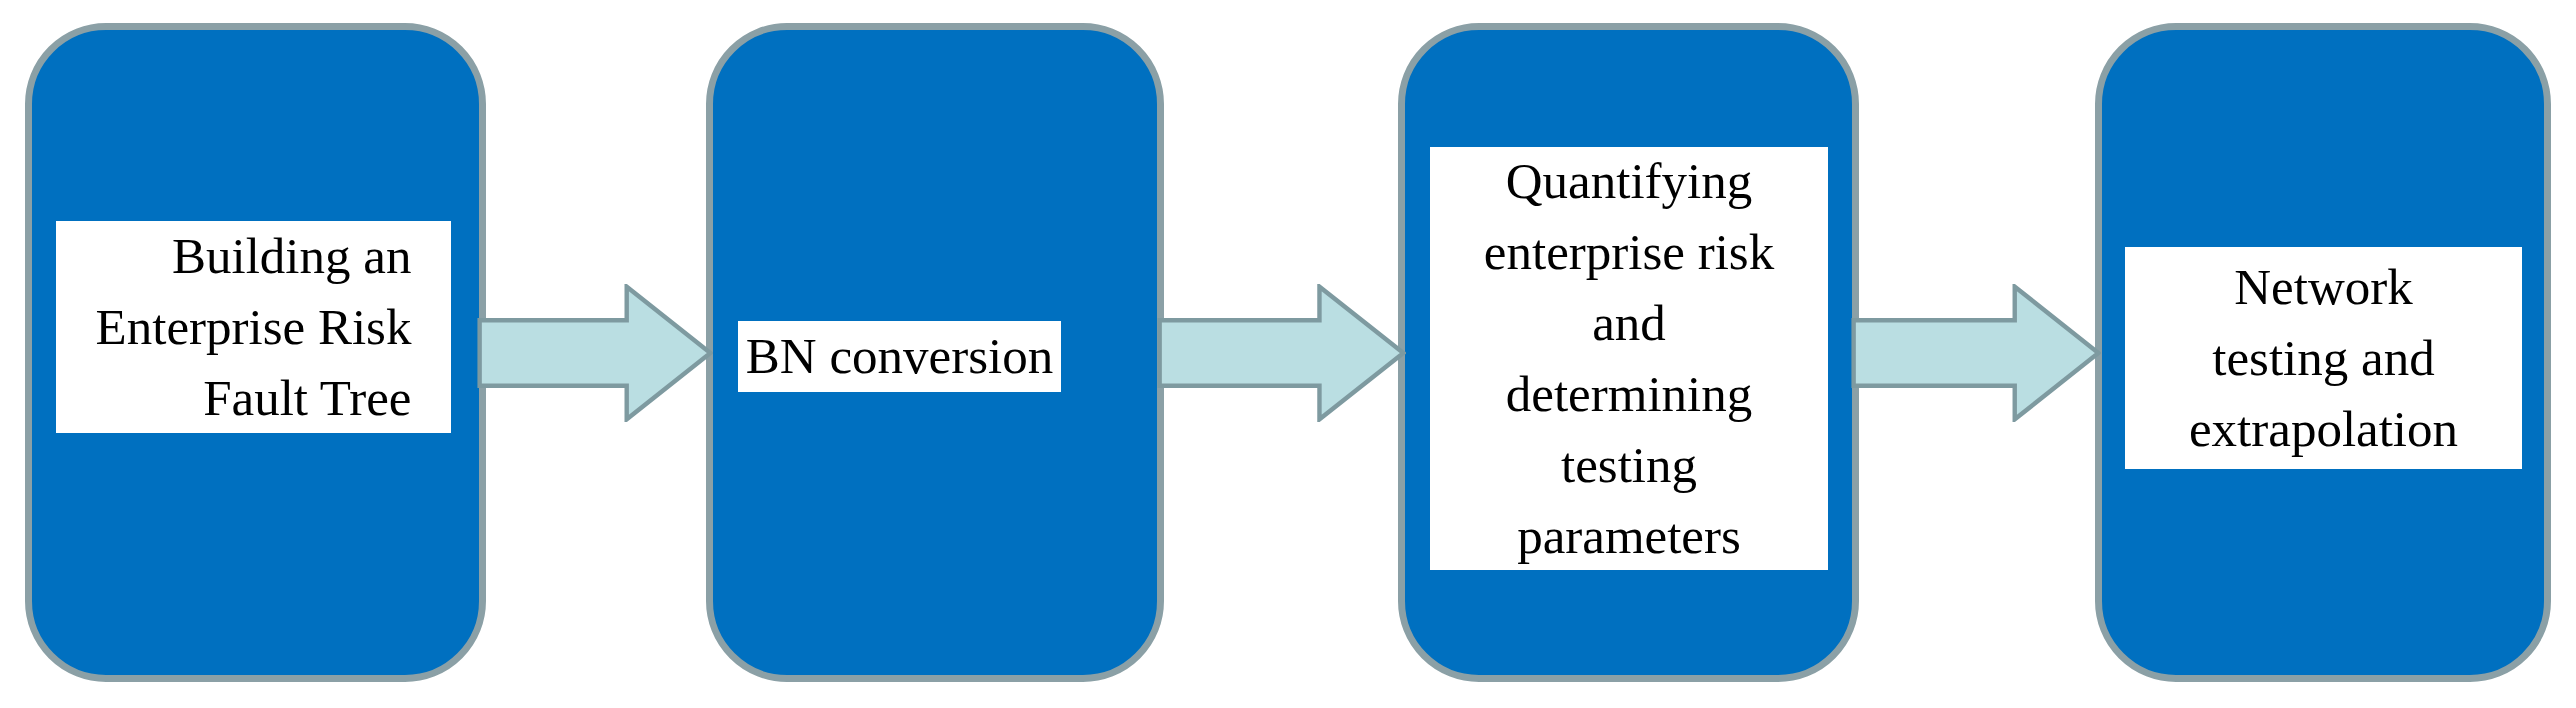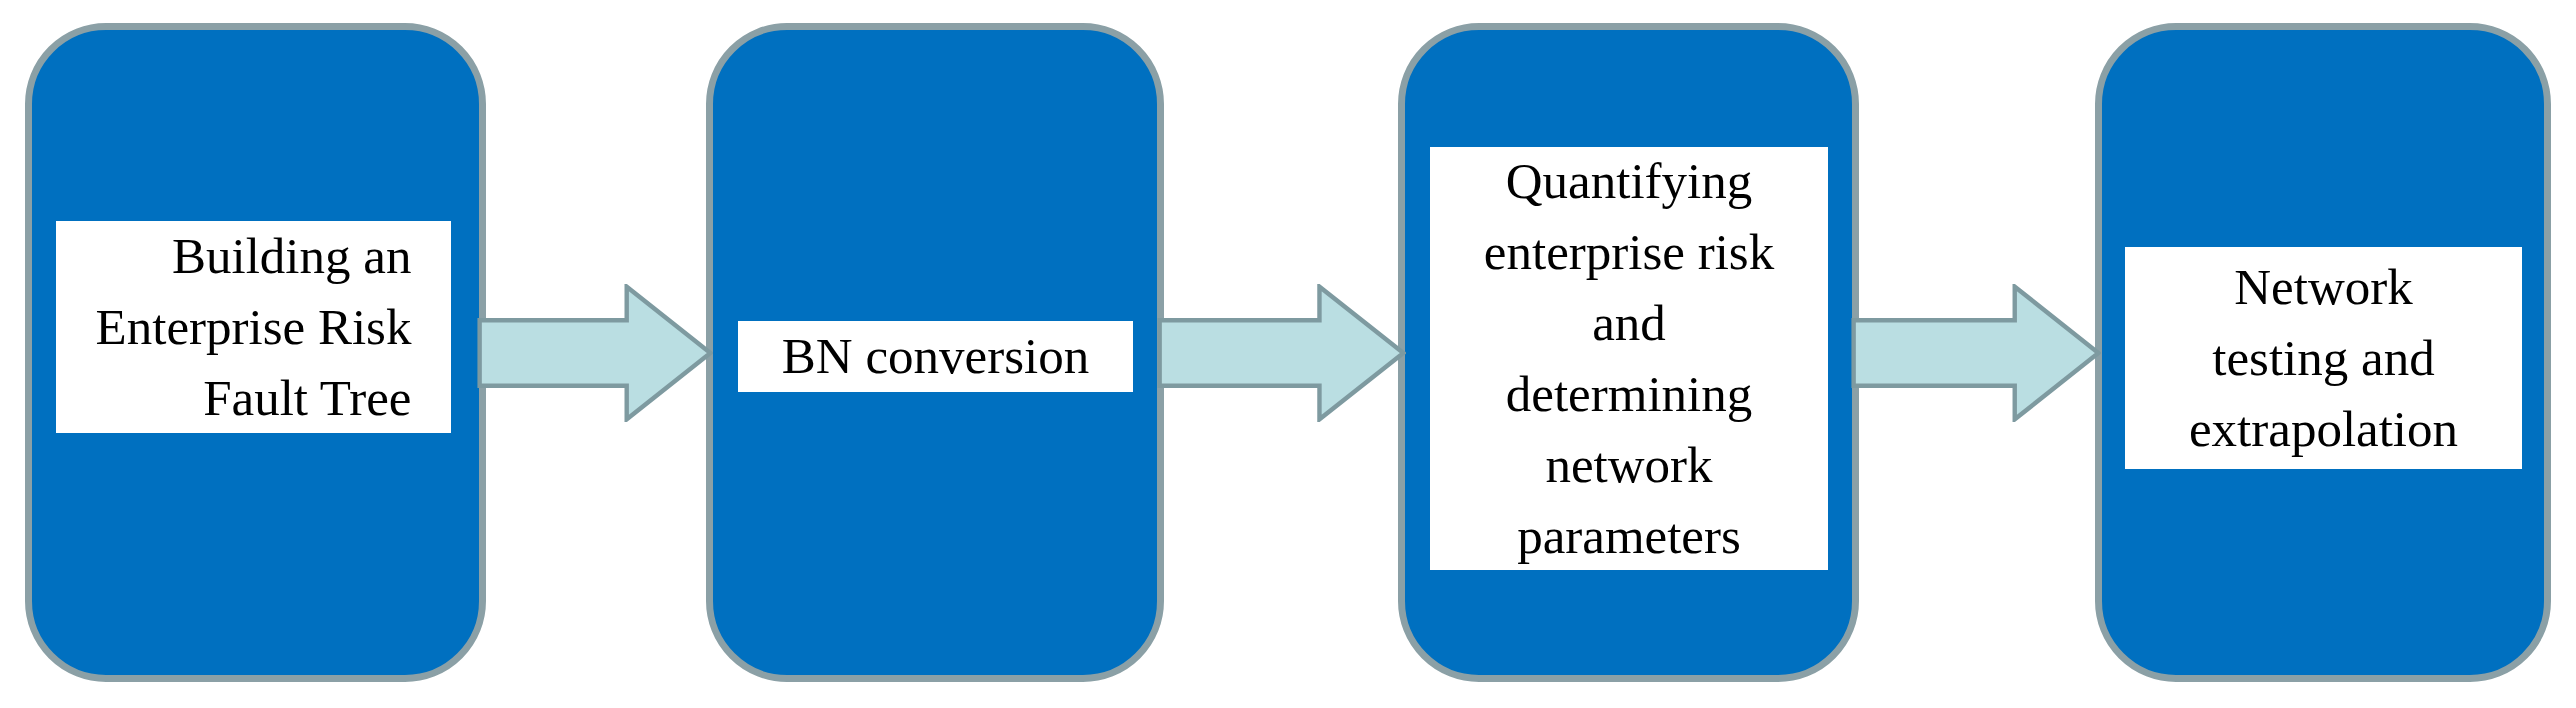--- a/index.html
+++ b/index.html
@@ -36,21 +36,21 @@
     font-size: 51px;
     line-height: 71px;
     text-align: center;
     white-space: pre-line;
     display: flex;
     align-items: center;
     justify-content: center;
     box-sizing: border-box;
   }
   .label-1 { left: 56px;   top: 221px; width: 395px; height: 212px; text-align: right; }
-  .label-2 { left: 738px;  top: 321px; width: 395px; height: 71px;  }
+  .label-2 { left: 738px;  top: 321px; width: 323px; height: 71px;  }
   .label-3 { left: 1430px; top: 147px; width: 398px; height: 423px; }
   .label-4 { left: 2125px; top: 247px; width: 397px; height: 222px; }
 
   .flow-arrow {
     position: absolute;
     top: 284px;
     height: 138px;
   }
   .arrow-1 { left: 477px;  width: 236px; }
   .arrow-2 { left: 1157px; width: 249px; }
@@ -93,21 +93,21 @@
   <div class="step-label label-1">Building an
 Enterprise Risk
 Fault Tree</div>
 
   <div class="step-label label-2">BN conversion</div>
 
   <div class="step-label label-3">Quantifying
 enterprise risk
 and
 determining
-network
+testing
 parameters</div>
 
   <div class="step-label label-4">Network
 testing and
 extrapolation</div>
 
 </div>
 
 
 </body></html>

